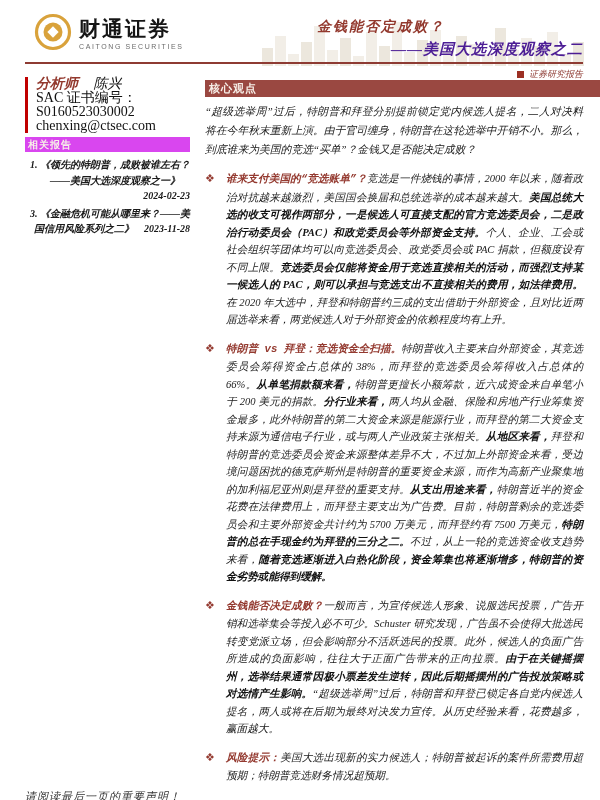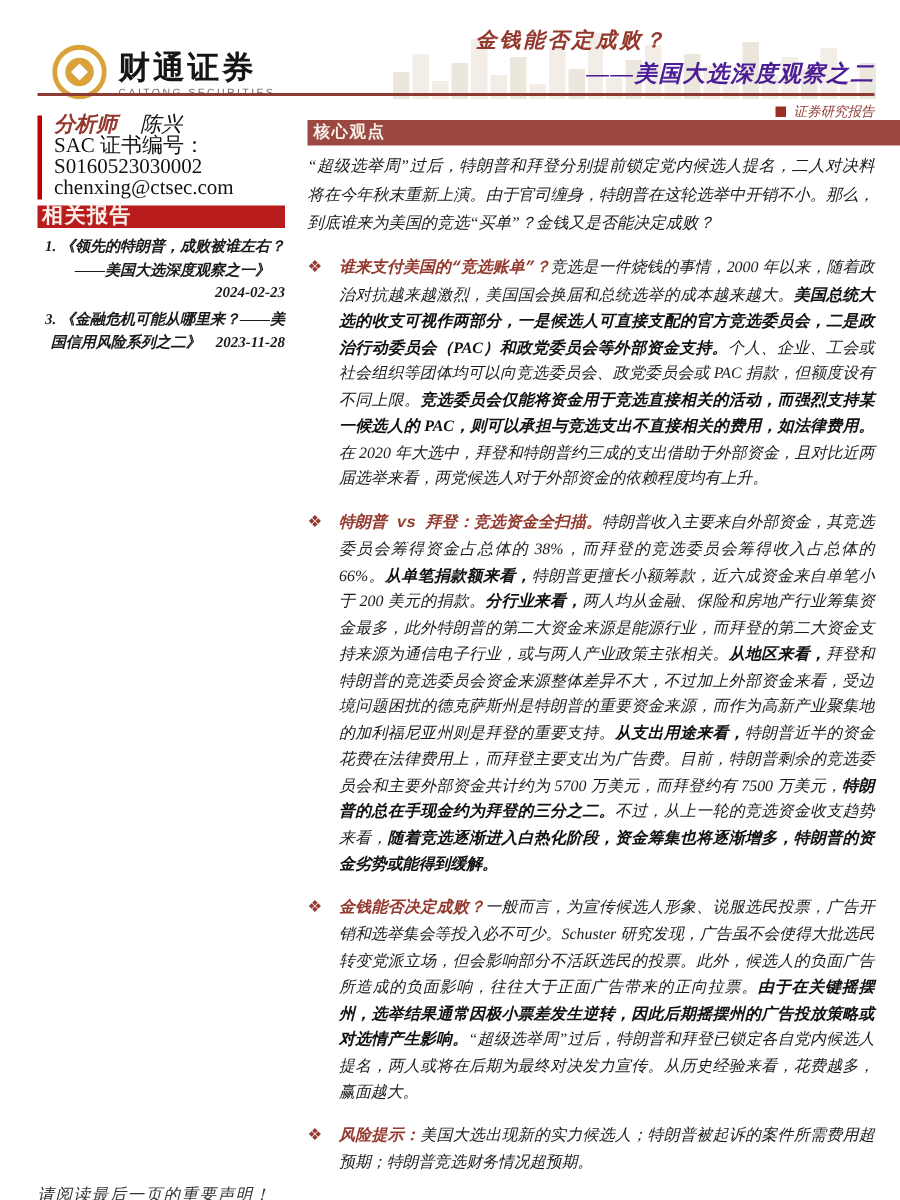--- a/index.html
+++ b/index.html
@@ -1,21 +1,21 @@
 <!DOCTYPE html>
 <html><head>
 <meta charset="utf-8">
 <style>
   html,body{margin:0;padding:0;background:#fff;}
   .page{position:relative;width:600px;height:800px;background:#ffffff;overflow:hidden;
         font-family:"Liberation Serif","DejaVu Serif",serif;color:#1a1a1a;}
   .kai{font-style:italic;}
 
   
-  .logo-block{position:absolute;left:34px;top:29px;display:flex;align-items:center;gap:7px;}
+  .logo-block{position:absolute;left:34px;top:13px;display:flex;align-items:center;gap:7px;}
   .logo-text-cn{font-family:"DejaVu Sans","Liberation Sans",sans-serif;font-weight:bold;
                 font-size:21px;letter-spacing:2px;color:#151515;line-height:1;}
   .logo-text-en{font-family:"Liberation Sans","DejaVu Sans",sans-serif;font-size:7px;
                 letter-spacing:1.6px;color:#6b6b6b;margin-top:3px;}
   .skyline{position:absolute;left:262px;top:22px;width:322px;height:44px;display:flex;
            align-items:flex-end;gap:2px;overflow:hidden;}
   .skyline div{background:#f0ece4;width:12px;}
   .header-titles{position:absolute;right:17px;top:18px;text-align:right;z-index:2;}
   .report-title{font-size:14px;font-weight:bold;color:#93392e;letter-spacing:2px;
                 padding-right:138px;}
@@ -24,22 +24,22 @@
   .report-tag{position:absolute;right:17px;top:68px;font-size:9px;color:#8e3b33;
               display:flex;align-items:center;gap:5px;}
   .tag-square{display:inline-block;width:7px;height:7px;background:#9c2f23;}
 
   
   .analyst{position:absolute;left:25px;top:77px;width:168px;border-left:3px solid #c00000;
            padding-left:8px;font-size:14px;line-height:14px;}
   .analyst-role{color:#93392e;font-weight:bold;font-style:italic;margin-right:12px;}
   .analyst-name{color:#111;}
   .analyst-cert,.analyst-email{font-family:"Liberation Serif",serif;font-style:normal;color:#111;}
-  .related-bar{position:absolute;left:25px;top:137px;width:162px;height:15px;background:#b91c1c;
-               color:#f7efe8;font-size:14px;font-weight:bold;line-height:15px;padding-left:3px;
+  .related-bar{position:absolute;left:25px;top:137px;width:162px;height:15px;background:#d946ef;
+               color:#f7efe8;font-size:10px;font-weight:bold;line-height:15px;padding-left:3px;
                letter-spacing:1px;}
   .reports{position:absolute;left:25px;top:157px;width:165px;font-size:10px;line-height:15.5px;
            text-align:right;font-weight:bold;}
   .report-item{margin-bottom:2px;}
   .report-date{white-space:nowrap;}
 
   
   .core-bar{position:absolute;left:205px;top:80px;width:444px;height:17px;background:#9a4841;
             color:#f7efe8;font-size:11px;font-weight:bold;line-height:17px;padding-left:4px;
             letter-spacing:1px;box-sizing:border-box;}

